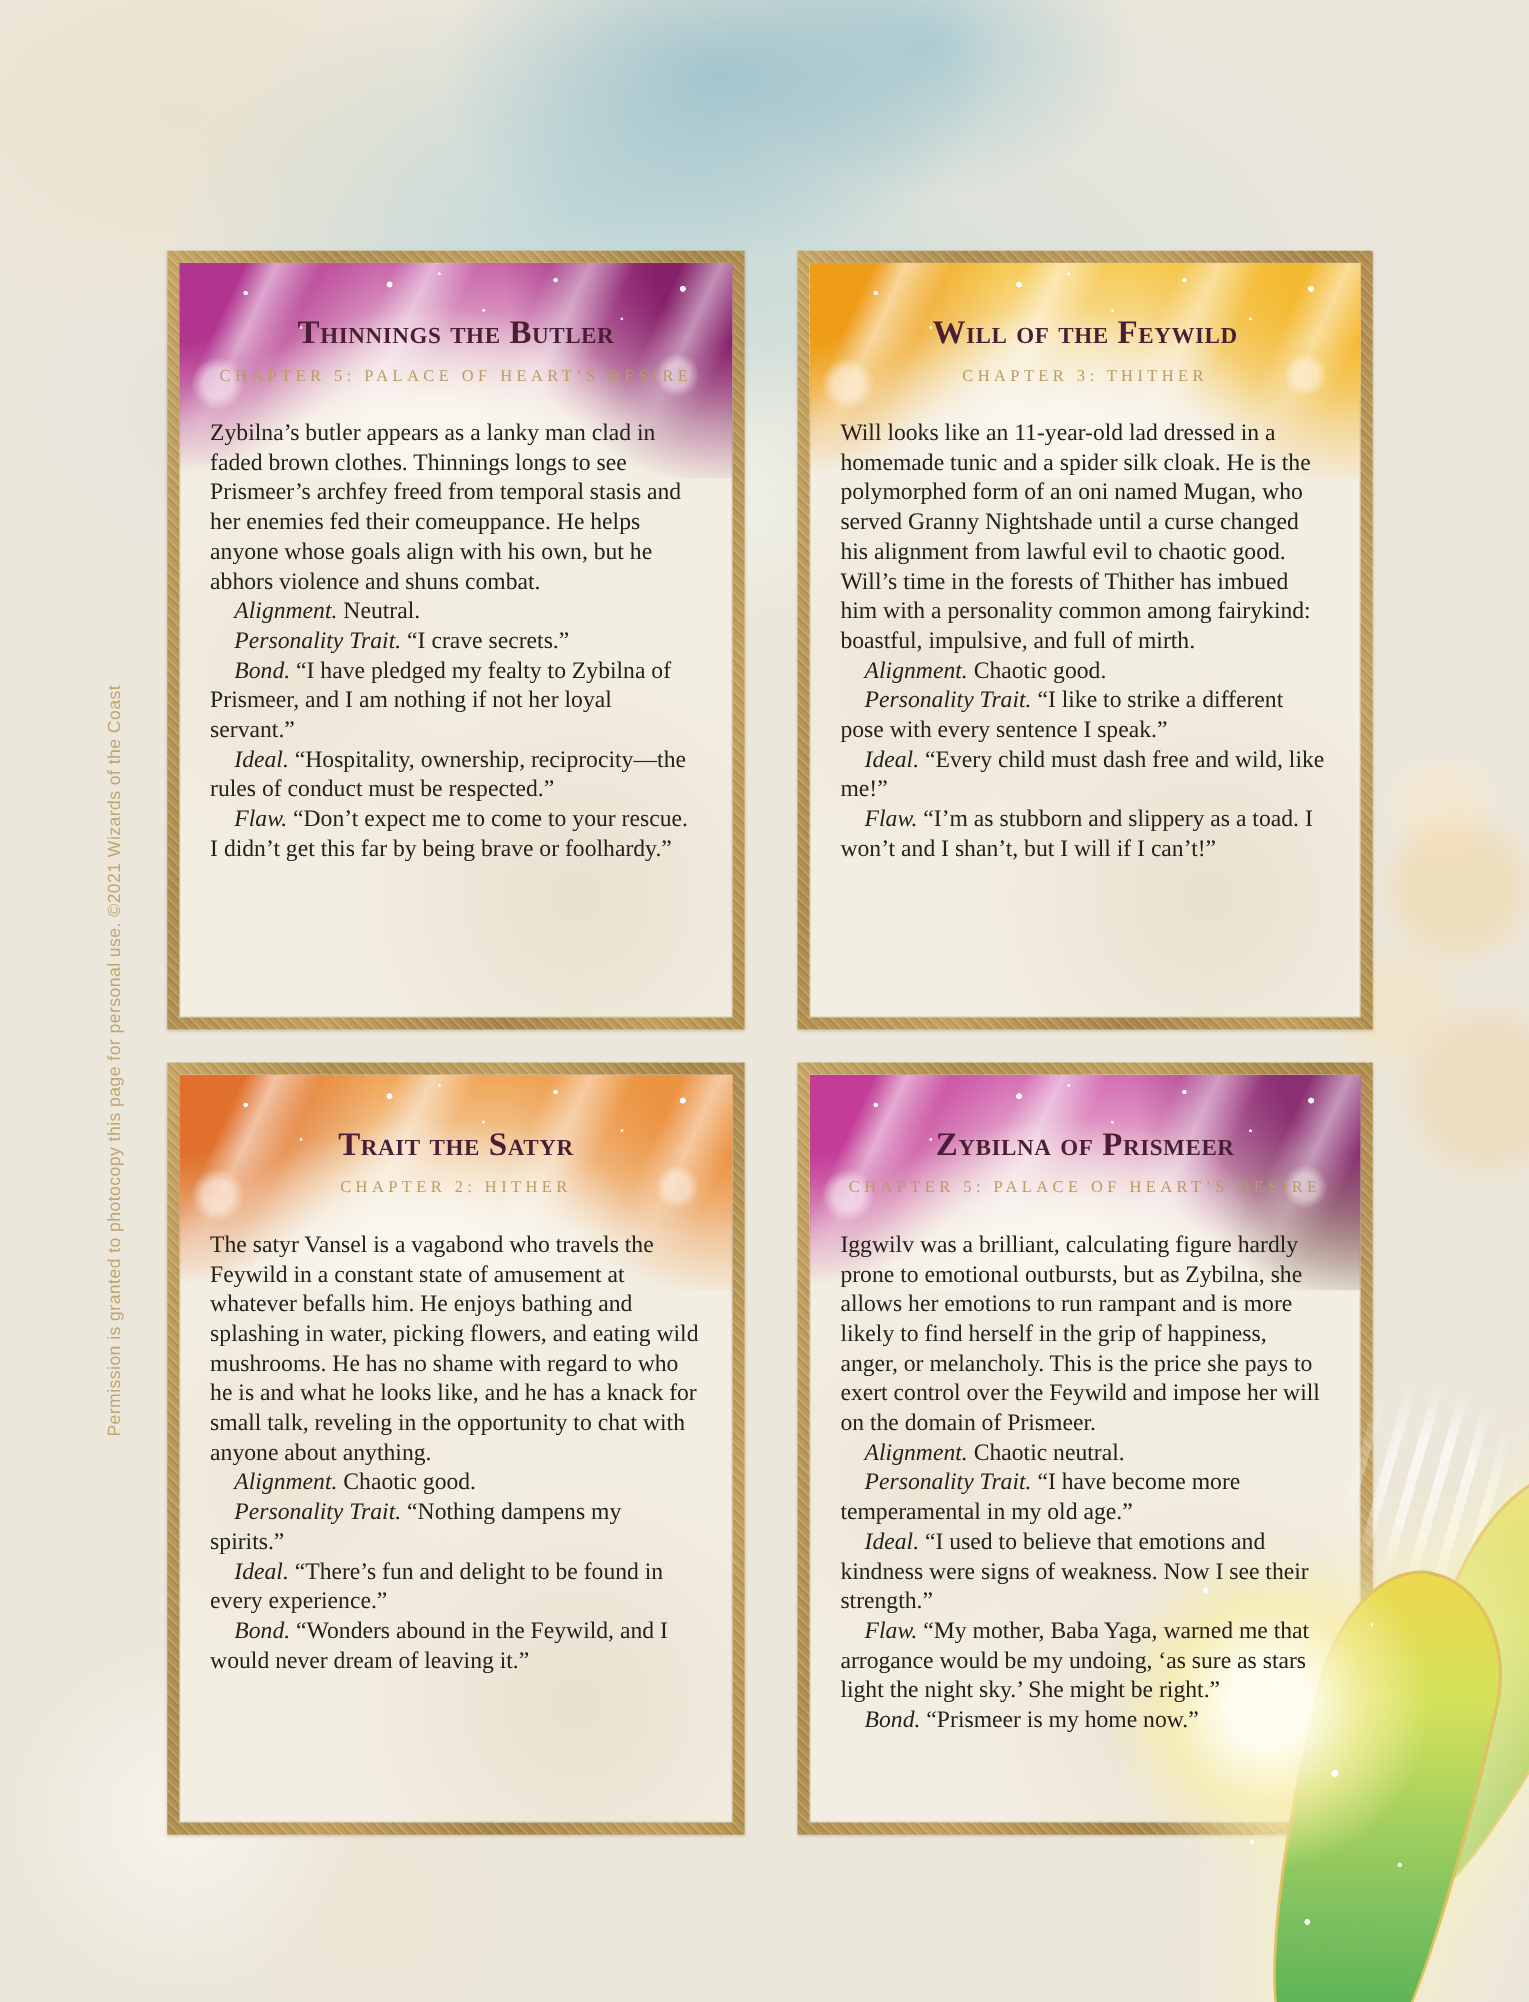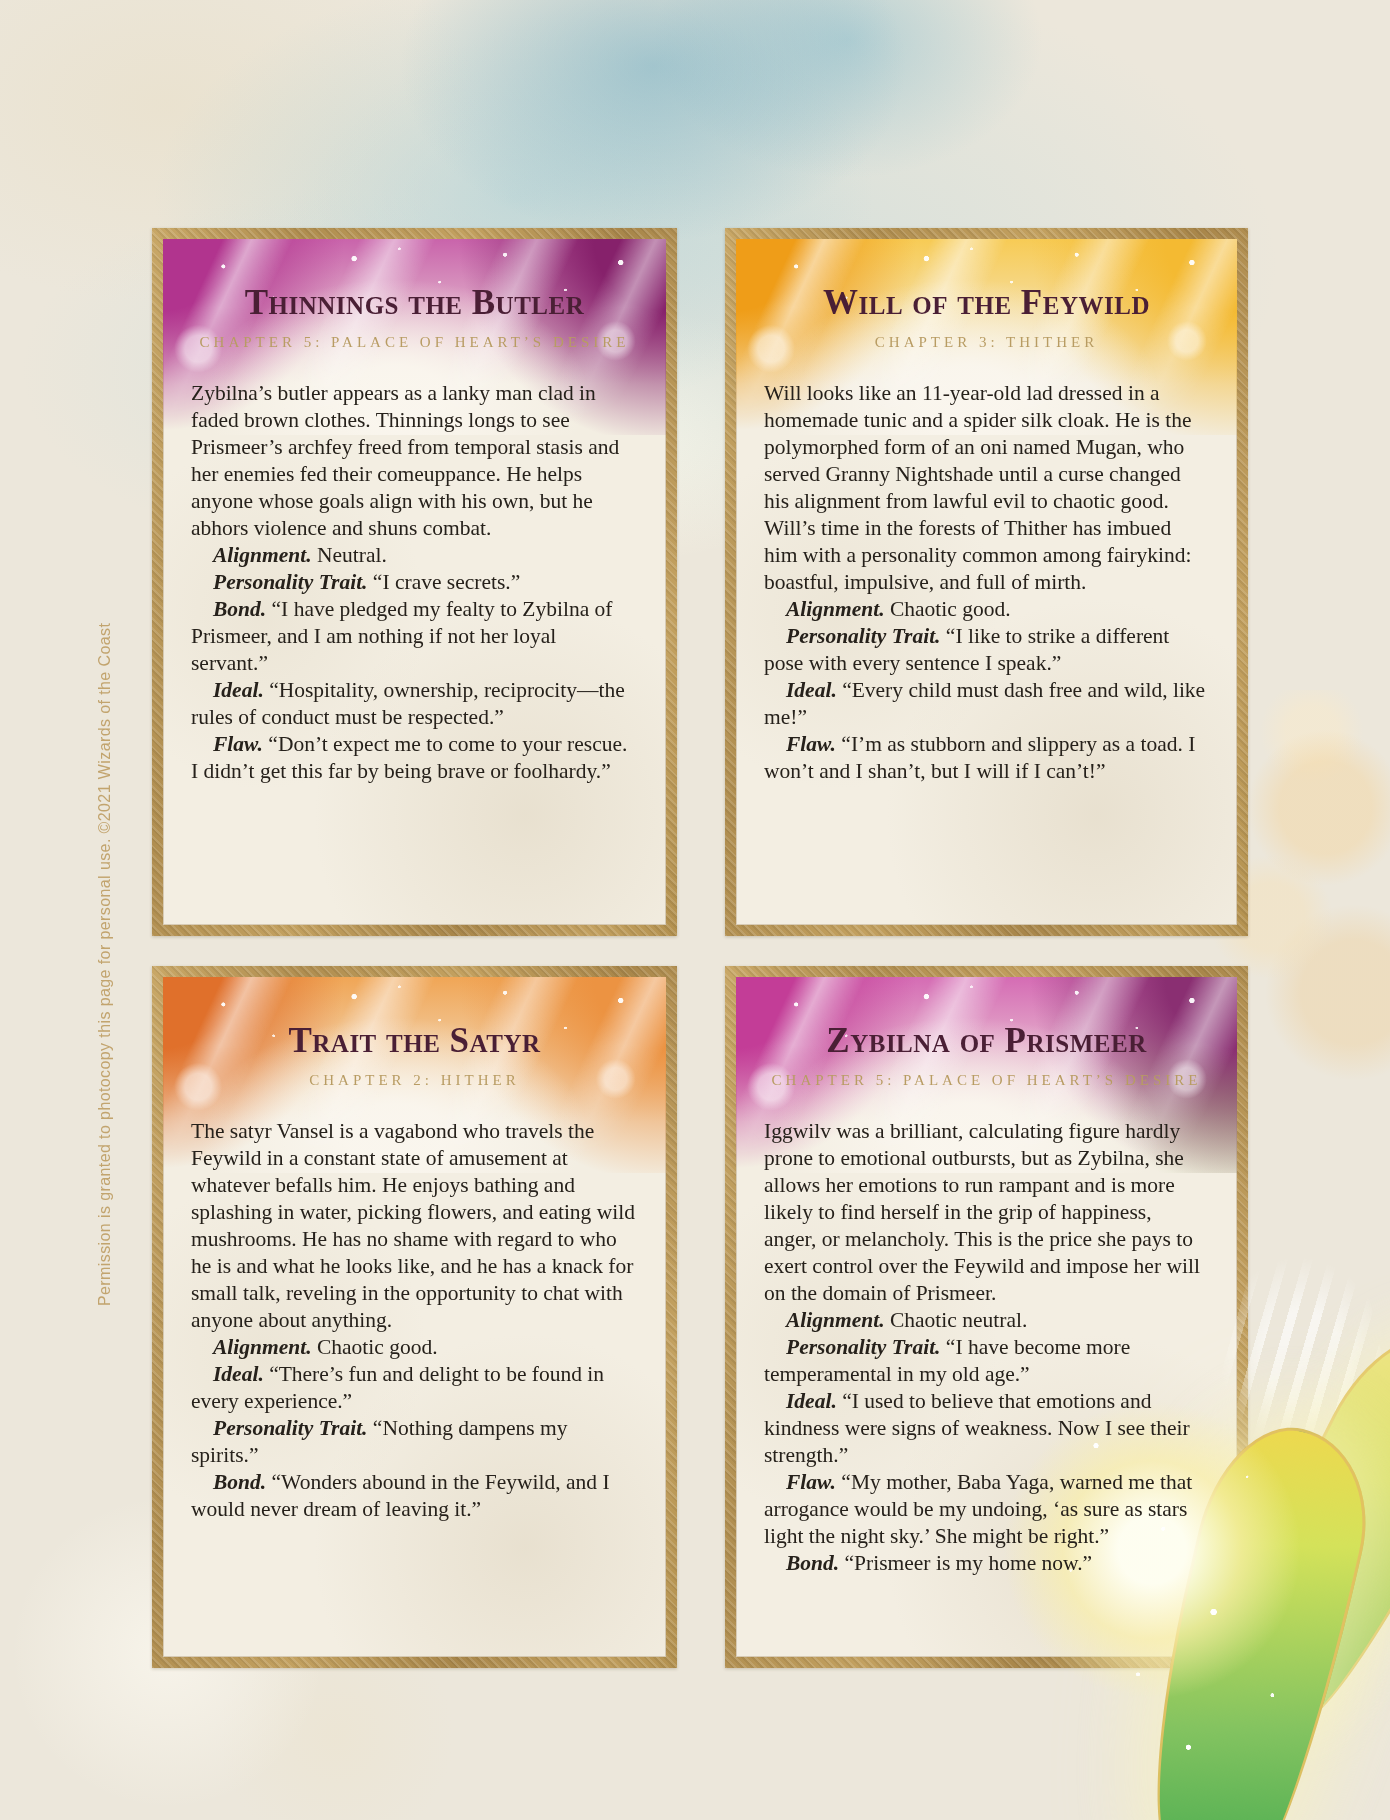--- a/index.html
+++ b/index.html
@@ -103,28 +103,28 @@
       linear-gradient(115deg, rgba(255,255,255,0) 10%, rgba(255,255,255,.55) 15%, rgba(255,255,255,0) 22%),
       linear-gradient(115deg, rgba(255,255,255,0) 33%, rgba(255,255,255,.50) 39%, rgba(255,255,255,0) 46%),
       linear-gradient(115deg, rgba(255,255,255,0) 57%, rgba(255,255,255,.45) 63%, rgba(255,255,255,0) 70%),
       linear-gradient(115deg, rgba(255,255,255,0) 77%, rgba(255,255,255,.50) 83%, rgba(255,255,255,0) 90%);
     -webkit-mask-image:linear-gradient(to bottom,#000 35%,transparent 92%);
             mask-image:linear-gradient(to bottom,#000 35%,transparent 92%);}
 
   
   .card-head{position:relative;z-index:1;text-align:center;padding-top:44px;}
   .card-title{margin:0;font-family:"Liberation Serif",serif;font-variant:small-caps;
-    font-weight:bold;font-size:35px;line-height:40px;letter-spacing:.5px;color:#4a1f35;}
+    font-weight:bold;font-size:30px;line-height:40px;letter-spacing:.5px;color:#4a1f35;}
   .card-chapter{margin-top:11px;font-family:"Liberation Serif",serif;font-size:15px;
     letter-spacing:4px;color:#b89c63;}
   .card-body{position:relative;z-index:1;margin-top:29px;padding:0 30px 0 28px;
     font-size:21.5px;line-height:27px;color:#26211b;}
   .card-body p{margin:0;}
   .trait{text-indent:22px;}
-  .tl{font-weight:bold;font-style:italic;}
+  .tl{font-weight:normal;font-style:italic;}
 </style>
 </head>
 <body>
 
 <div class="page">
 
   <div class="bg-wash"></div>
   <div class="bg-bokeh"></div>
   <div class="bg-lace"></div>
 
@@ -170,22 +170,22 @@
     <article class="card" style="--cL: #e0702b; --cR: #ec9342; --cT: #f0a656; --cLeaf: rgba(0,0,0,0);">
       <div class="card-inner">
         <div class="banner"></div>
         <header class="card-head">
           <h2 class="card-title">Trait the Satyr</h2>
           <div class="card-chapter">CHAPTER 2: HITHER</div>
         </header>
         <div class="card-body">
           <p class="desc">The satyr Vansel is a vagabond who travels the Feywild in a constant state of amusement at whatever befalls him. He enjoys bathing and splashing in water, picking flowers, and eating wild mushrooms. He has no shame with regard to who he is and what he looks like, and he has a knack for small talk, reveling in the opportunity to chat with anyone about anything.</p>
           <p class="trait"><b class="tl">Alignment.</b> <span>Chaotic good.</span></p>
+          <p class="trait"><b class="tl">Personality Trait.</b> <span>“Nothing dampens my spirits.”</span></p>
           <p class="trait"><b class="tl">Ideal.</b> <span>“There’s fun and delight to be found in every experience.”</span></p>
-          <p class="trait"><b class="tl">Personality Trait.</b> <span>“Nothing dampens my spirits.”</span></p>
           <p class="trait"><b class="tl">Bond.</b> <span>“Wonders abound in the Feywild, and I would never dream of leaving it.”</span></p>
         </div>
       </div>
     </article>
 
     <article class="card" style="--cL: #c33d97; --cR: #8a2f72; --cT: #d56cb4; --cLeaf: #a8bd7e;">
       <div class="card-inner">
         <div class="banner"></div>
         <header class="card-head">
           <h2 class="card-title">Zybilna of Prismeer</h2>

